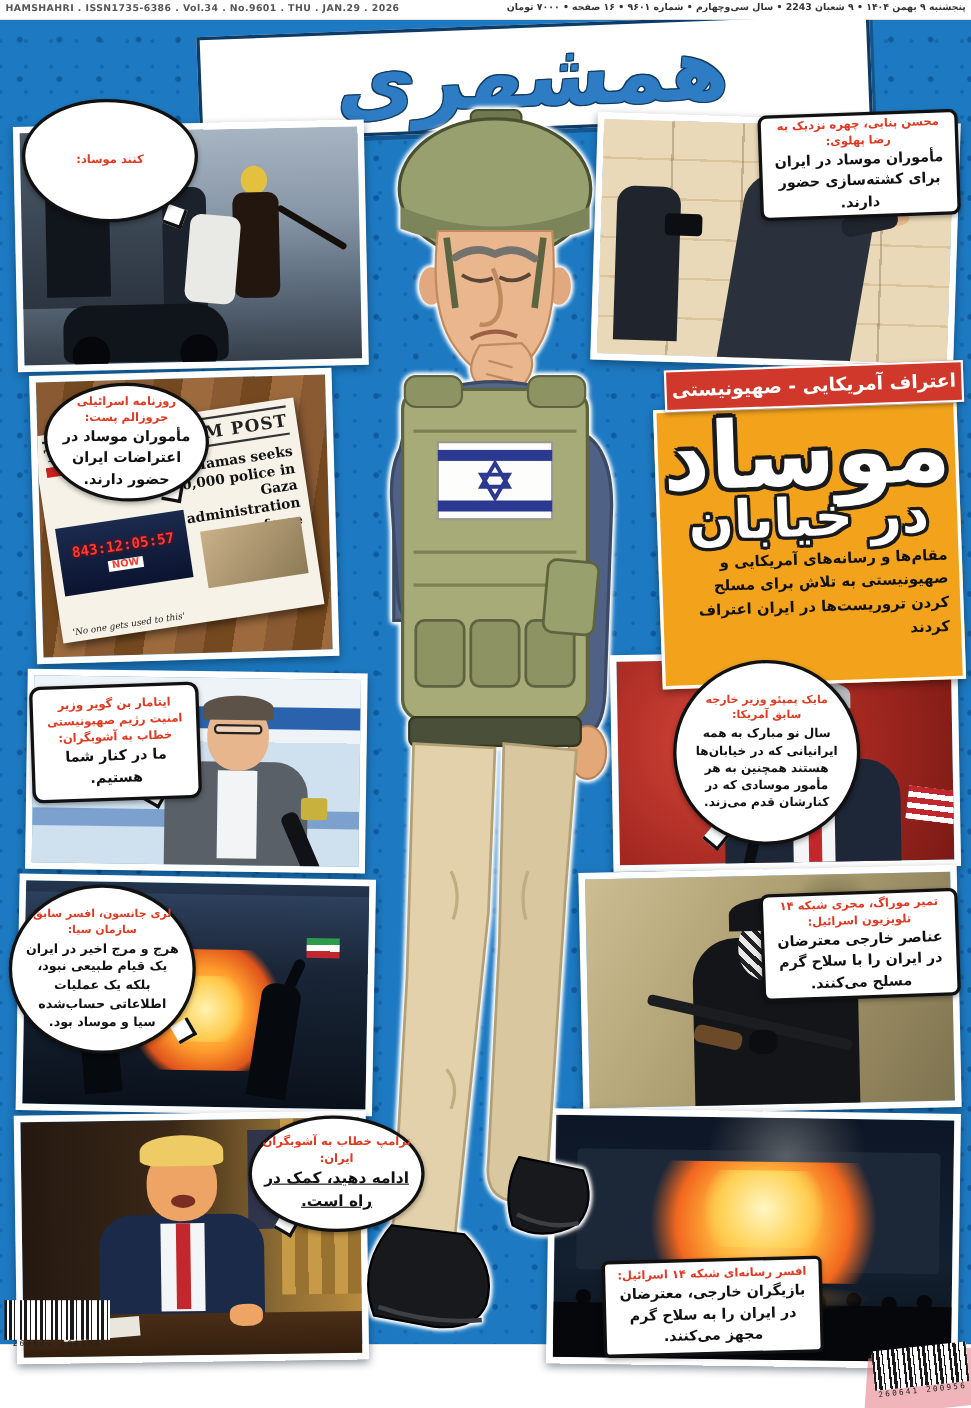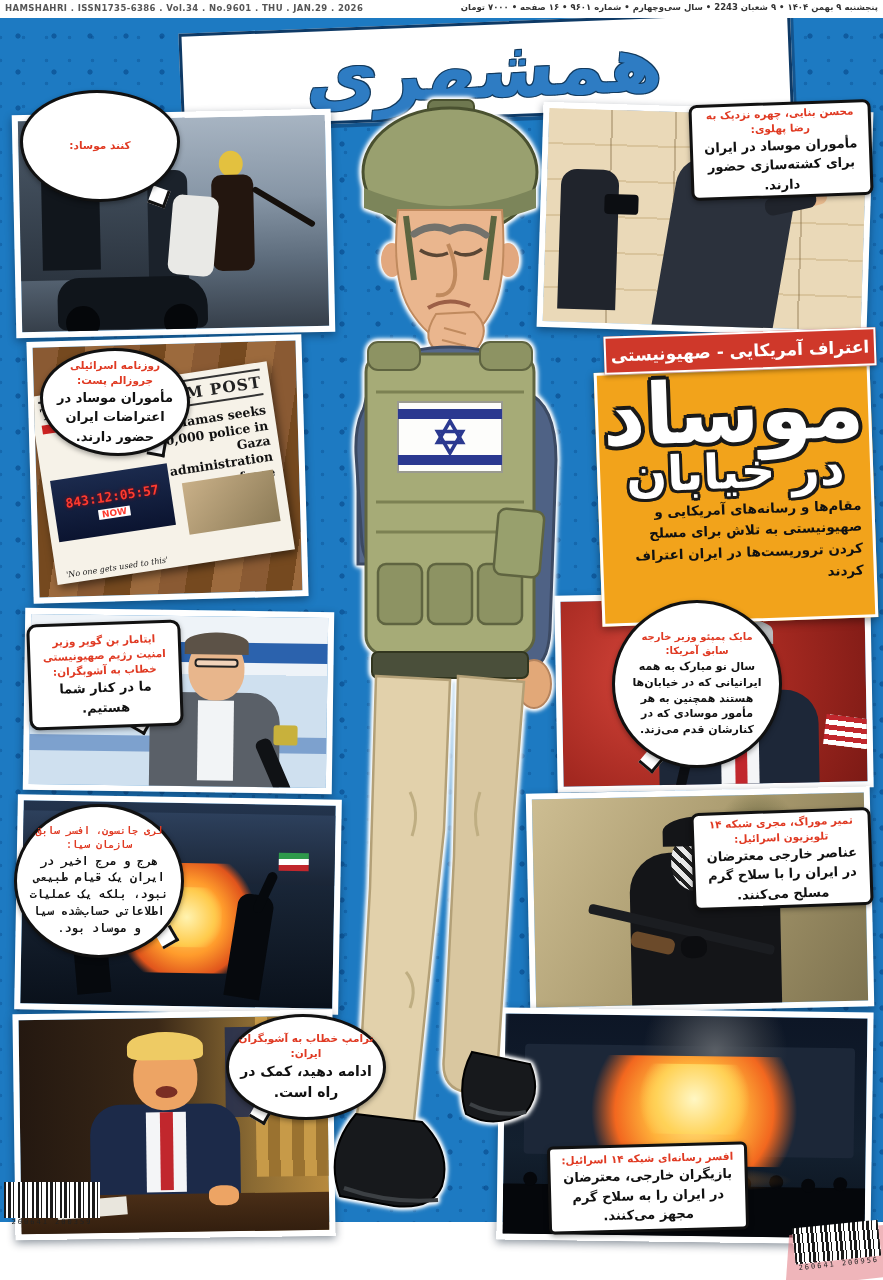--- a/index.html
+++ b/index.html
@@ -300,34 +300,34 @@
     <div class="x">ما در کنار شما هستیم.</div>
   </div>
 
   <div class="tail" style="left:642px;top:752px;transform:rotate(40deg);"></div>
   <div class="bubble" style="left:612px;top:600px;width:170px;height:168px;border-radius:50%;padding:14px;">
     <div class="t" style="font-size:10px;">مایک پمپئو وزیر خارجه سابق آمریکا:</div>
     <div class="x" style="font-size:11px;line-height:1.45;">سال نو مبارک به همه ایرانیانی که در خیابان‌ها هستند همچنین به هر مأمور موسادی که در کنارشان قدم می‌زند.</div>
   </div>
 
   <div class="tail" style="left:158px;top:928px;transform:rotate(-30deg);"></div>
-  <div class="bubble" style="left:14px;top:804px;width:170px;height:154px;border-radius:50%;padding:12px;font-family:Liberation Mono, monospace;">
+  <div class="bubble" style="left:8px;top:804px;width:170px;height:154px;border-radius:50%;padding:12px;">
     <div class="t" style="font-size:10px;">لری جانسون، افسر سابق سازمان سیا:</div>
     <div class="x" style="font-size:11.5px;line-height:1.45;">هرج و مرج اخیر در ایران یک قیام طبیعی نبود، بلکه یک عملیات اطلاعاتی حساب‌شده سیا و موساد بود.</div>
   </div>
 
   <div class="bubble" style="left:692px;top:810px;width:180px;height:98px;border-radius:8px;transform:rotate(-2deg);">
     <div class="t">تمیر موراگ، مجری شبکه ۱۴ تلویزیون اسرائیل:</div>
     <div class="x">عناصر خارجی معترضان در ایران را با سلاح گرم مسلح می‌کنند.</div>
   </div>
 
   <div class="tail" style="left:252px;top:1104px;transform:rotate(30deg);"></div>
   <div class="bubble" style="left:226px;top:1014px;width:160px;height:106px;border-radius:48% 52% 50% 50%/50% 50% 50% 50%;">
     <div class="t">ترامپ خطاب به آشوبگران ایران:</div>
-    <div class="x" style="font-size:14px;">ادامه دهید، کمک در راه است.</div>
+    <div class="x" style="font-size:14px;text-decoration:underline;">ادامه دهید، کمک در راه است.</div>
   </div>
 
   <div class="bubble" style="left:548px;top:1144px;width:200px;height:88px;border-radius:6px;transform:rotate(-1.5deg);">
     <div class="t">افسر رسانه‌ای شبکه ۱۴ اسرائیل:</div>
     <div class="x">بازیگران خارجی، معترضان در ایران را به سلاح گرم مجهز می‌کنند.</div>
   </div>
 
   <div class="bottomstrip"></div>
   <div style="position:absolute;left:4px;top:1182px;width:96px;z-index:2;">
     <div class="barcode"></div>

